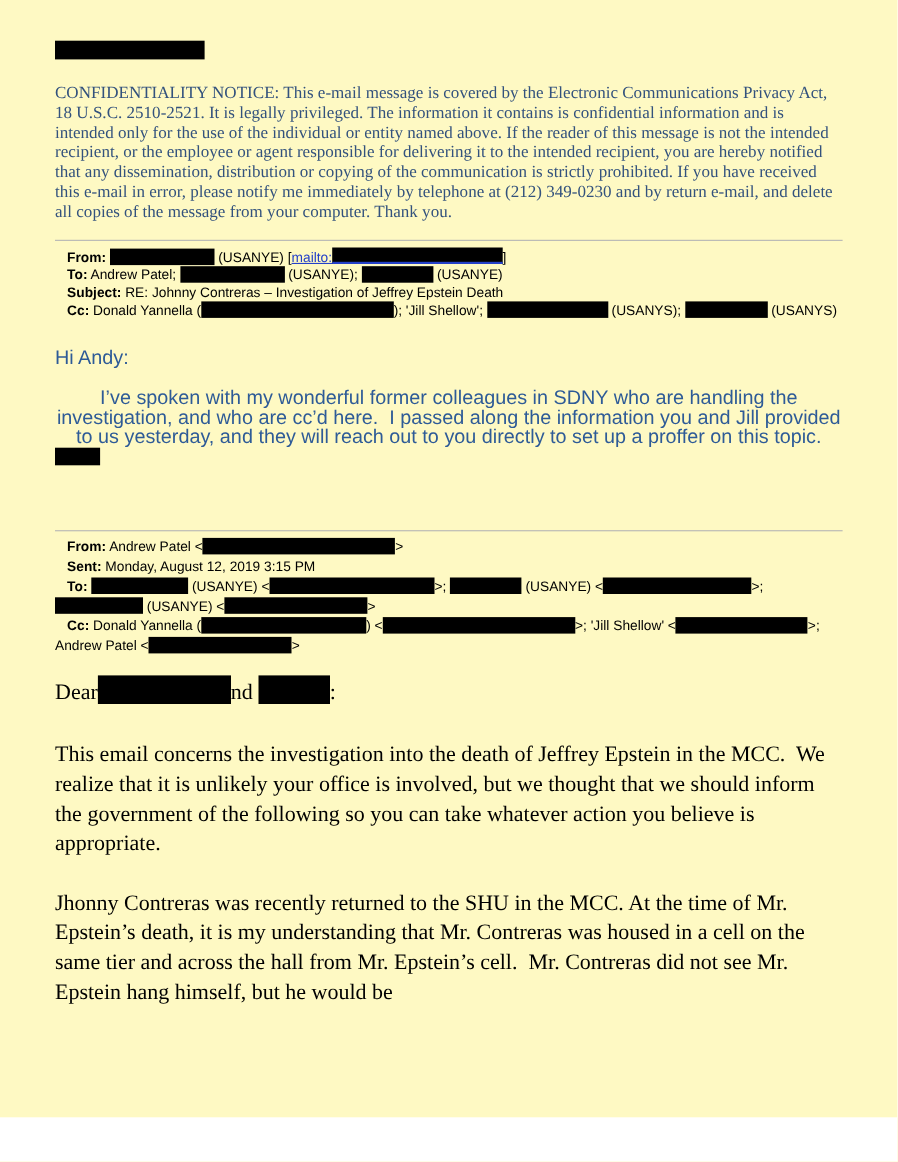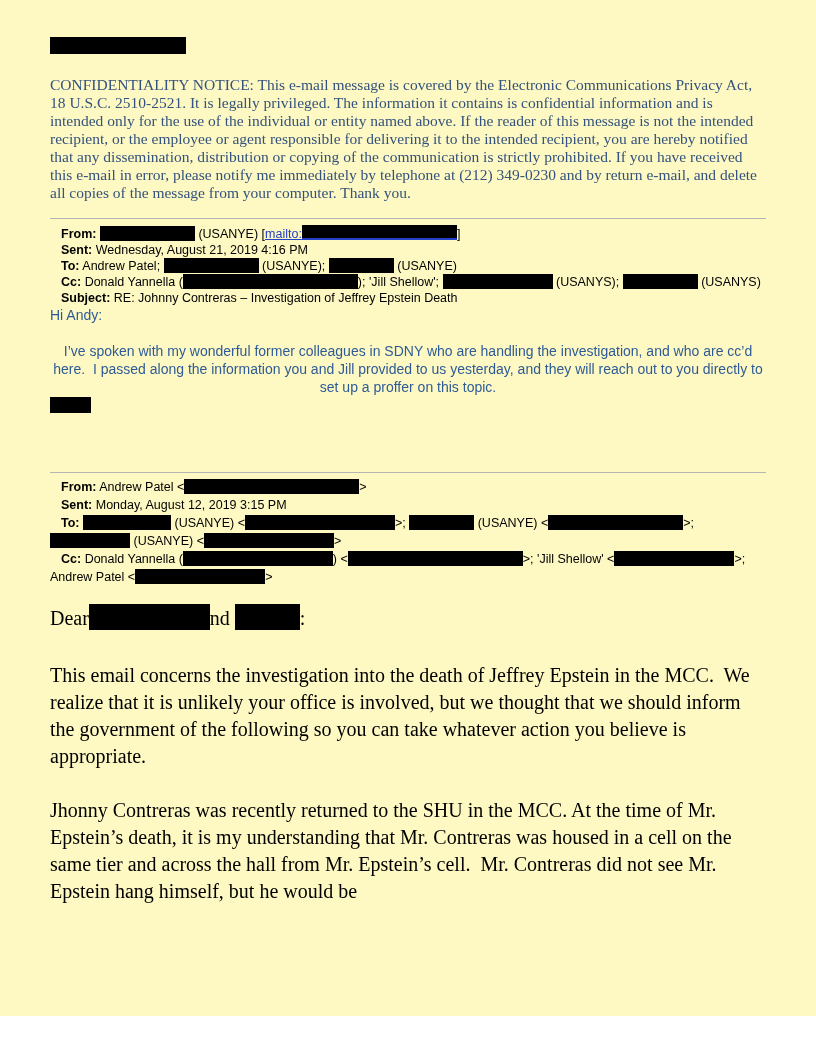--- a/index.html
+++ b/index.html
@@ -31,22 +31,22 @@
   .rule { border:none; border-top:1px solid #b5b5b5; margin:16px 0 0 0; height:0; }
   .rule2 { margin-top:59px; }
 
   .hdr { font-size:12.5px; color:#000; }
   .hdr1 { margin-top:6px; line-height:16px; }
   .hdr2 { margin-top:5px; line-height:18px; }
   .hdr b { font-weight:bold;padding-left:11px; }
   .mailto { color:#2440C9; text-decoration:underline; cursor:pointer; }
 
   .reply {
-    margin-top:0;
-    font-size:14px; line-height:18px;
+    margin-top:26px;
+    font-size:18px; line-height:18px;
     color:#2E5B97;
   }
   .reply p { margin:0; white-space:pre-wrap; }
   .reply p.spaced { margin-top:18px;text-align:center; }
 
   .serif-body { font-family:"Liberation Serif", serif; font-size:20px; line-height:27px; color:#000; }
   .salutation { margin-top:18px; }
   .para { margin-top:27px; white-space:pre-wrap; }
   .para.first { margin-top:30px; }
 </style>
@@ -56,24 +56,23 @@
 <div class="page">
 
   <div class="top-redaction"></div>
 
   <p class="notice">CONFIDENTIALITY NOTICE: This e-mail message is covered by the Electronic Communications Privacy Act, 18 U.S.C. 2510-2521. It is legally privileged. The information it contains is confidential information and is intended only for the use of the individual or entity named above. If the reader of this message is not the intended recipient, or the employee or agent responsible for delivering it to the intended recipient, you are hereby notified that any dissemination, distribution or copying of the communication is strictly prohibited. If you have received this e-mail in error, please notify me immediately by telephone at (212) 349-0230 and by return e-mail, and delete all copies of the message from your computer. Thank you.</p>
 
   <hr class="rule">
 
   <div class="hdr hdr1">
     <div><b>From:</b>&nbsp;<span class="red tall" style="width:95px"></span><span> (USANYE) [</span><span class="mailto">mailto:</span><span class="red link-under" style="width:155px"></span><span>]</span></div>
-    <div><b>Sent:</b><span> Wednesday, August 21, 2019 4:16 PM</span></div>
     <div><b>To:</b><span> Andrew Patel; </span><span class="red tall" style="width:95px"></span><span> (USANYE); </span><span class="red tall" style="width:65px"></span><span> (USANYE)</span></div>
+    <div><b>Subject:</b><span> RE: Johnny Contreras – Investigation of Jeffrey Epstein Death</span></div>
     <div><b>Cc:</b><span> Donald Yannella (</span><span class="red tall" style="width:175px"></span><span>); 'Jill Shellow'; </span><span class="red tall" style="width:110px"></span><span> (USANYS); </span><span class="red tall" style="width:75px"></span><span> (USANYS)</span></div>
-    <div><b>Subject:</b><span> RE: Johnny Contreras – Investigation of Jeffrey Epstein Death</span></div>
   </div>
 
   <div class="reply">
     <p>Hi Andy:</p>
     <p class="spaced">I’ve spoken with my wonderful former colleagues in SDNY who are handling the investigation, and who are cc’d here.  I passed along the information you and Jill provided to us yesterday, and they will reach out to you directly to set up a proffer on this topic.</p>
     <div class="sig-redaction"></div>
   </div>
 
   <hr class="rule rule2">
 

